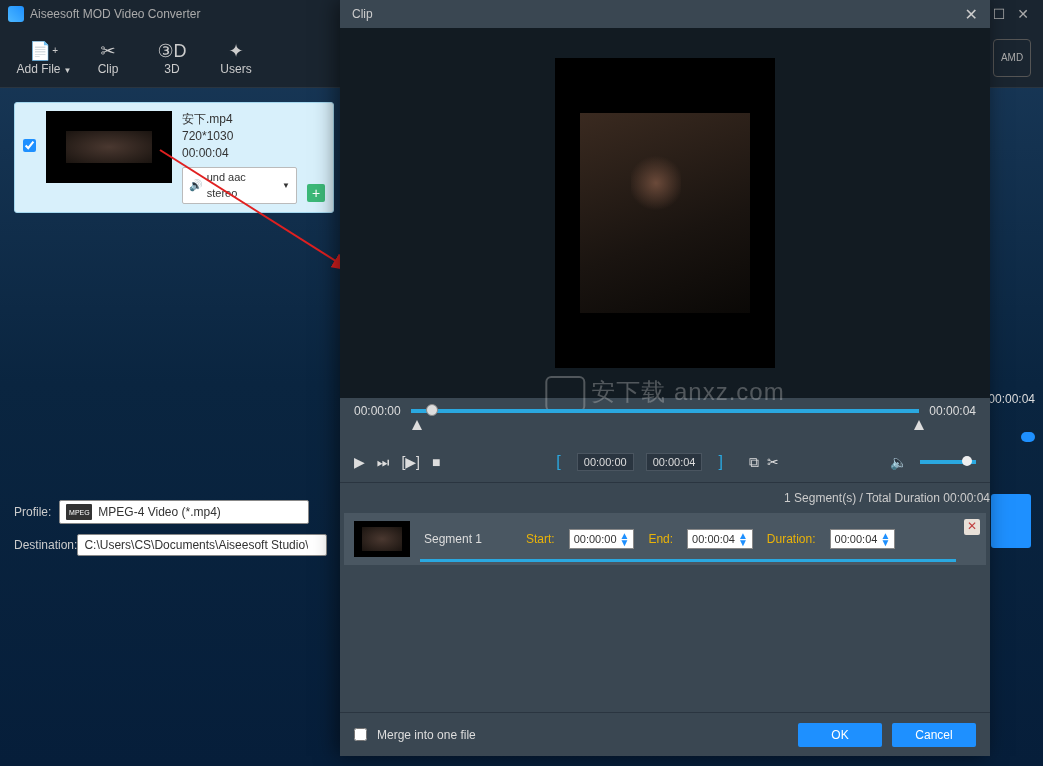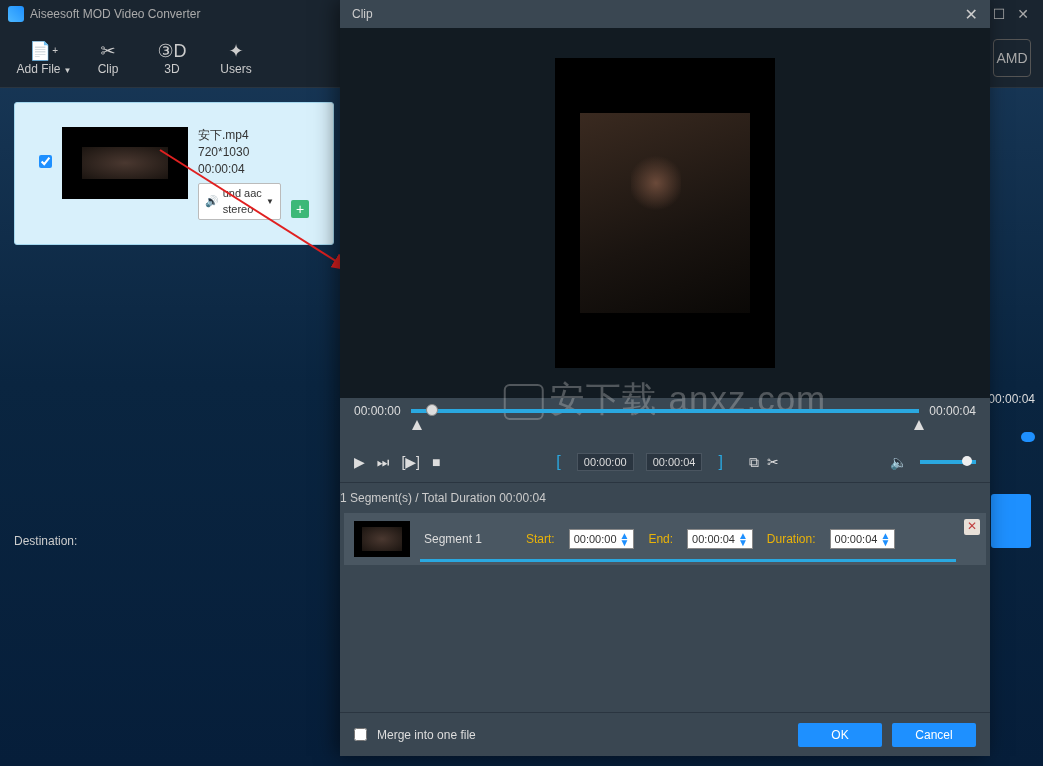--- a/index.html
+++ b/index.html
@@ -9,24 +9,24 @@
 .main-window { position: absolute; inset: 0; background: linear-gradient(180deg, #1a3a5a 0%, #0a2540 50%, #061e3a 100%); }
 .main-titlebar { height: 28px; background: #1a2530; display: flex; align-items: center; padding: 0 8px; color: #aaa; font-size: 12px; }
 .main-titlebar .logo { width: 16px; height: 16px; background: linear-gradient(45deg,#4db8ff,#1e90ff); border-radius: 3px; margin-right: 6px; }
 .main-titlebar .title-text { flex: 1; }
 .main-titlebar .win-ctrl { width: 24px; text-align: center; font-size: 14px; color: #aaa; cursor: pointer; }
 
 .main-toolbar { height: 60px; background: #1a2530; display: flex; align-items: center; padding: 0 12px; border-bottom: 1px solid #2a3540; }
 .tool-btn { width: 64px; text-align: center; color: #ccc; font-size: 12px; cursor: pointer; }
 .tool-btn .ticon { height: 22px; font-size: 18px; display: flex; align-items: center; justify-content: center; }
 .tool-btn .caret { font-size: 8px; margin-left: 3px; }
-.amd-badge { margin-left: auto; width: 38px; height: 38px; border: 1px solid #555; border-radius: 4px; color: #aaa; font-size: 14px; display: flex; align-items: center; justify-content: center; }
+.amd-badge { margin-left: auto; width: 38px; height: 38px; border: 1px solid #555; border-radius: 4px; color: #aaa; font-size: 10px; display: flex; align-items: center; justify-content: center; }
 
 .file-area { padding: 14px; }
-.file-item { background: #d8f0fb; border: 1px solid #a5d8ef; border-radius: 3px; display: flex; align-items: flex-start; padding: 24px; gap: 10px; width: 320px; }
+.file-item { background: #d8f0fb; border: 1px solid #a5d8ef; border-radius: 3px; display: flex; align-items: flex-start; padding: 8px; gap: 10px; width: 320px; }
 .fi-check { margin-top: 28px; accent-color: #1e90ff; }
 .fi-thumb { width: 126px; height: 72px; background: #000; position: relative; }
 .fi-thumb::after { content: ""; position: absolute; top: 20px; left: 20px; right: 20px; bottom: 20px; background: radial-gradient(ellipse at center, #4a3830 0%, #1a1410 100%); }
 .fi-meta { color: #333; font-size: 12px; line-height: 1.4; flex: 1; }
 .fi-audio { margin-top: 6px; background: #fff; border: 1px solid #bbb; border-radius: 2px; font-size: 11px; padding: 2px 6px; display: inline-flex; align-items: center; gap: 4px; cursor: pointer; }
 .fi-add { width: 18px; height: 18px; background: #3cb878; color: #fff; font-size: 14px; line-height: 18px; text-align: center; border-radius: 2px; align-self: flex-end; margin-bottom: 2px; cursor: pointer; }
 
 .arrow-svg { position: absolute; top: 140px; left: 150px; pointer-events: none; }
 
 .side-time { position: absolute; right: 8px; top: 392px; color: #ddd; font-size: 12px; }
@@ -41,40 +41,40 @@
 
 
 .clip-dialog { position: absolute; left: 340px; top: 0; width: 650px; height: 756px; background: #3a4752; box-shadow: -4px 0 20px rgba(0,0,0,0.5); display: flex; flex-direction: column; }
 .clip-titlebar { height: 28px; display: flex; align-items: center; padding: 0 12px; color: #ccc; font-size: 12px; }
 .clip-titlebar .close { margin-left: auto; font-size: 16px; cursor: pointer; }
 
 .preview-area { height: 370px; background: #121b22; display: flex; align-items: center; justify-content: center; position: relative; }
 .preview-frame { width: 220px; height: 310px; background: #000; display: flex; align-items: center; justify-content: center; }
 .preview-img { width: 170px; height: 200px; background: linear-gradient(160deg, #3a2a20 0%, #1a1410 60%, #0a0806 100%); position: relative; }
 .preview-img::after { content: ""; position: absolute; left: 30%; top: 20%; width: 50px; height: 60px; background: radial-gradient(circle, #6b4a3a 0%, transparent 70%); }
-.watermark { position: absolute; left: 50%; top: 348px; transform: translateX(-50%); color: rgba(200,200,200,0.35); font-size: 35px; letter-spacing: 1px; pointer-events: none; text-align: right; }
+.watermark { position: absolute; left: 50%; top: 348px; transform: translateX(-50%); color: rgba(200,200,200,0.35); font-size: 24px; letter-spacing: 1px; pointer-events: none; text-align: right; }
 .wm-icon { width: 40px; height: 36px; border: 2px solid rgba(200,200,200,0.35); border-radius: 6px; display: inline-block; vertical-align: middle; margin-right: 6px; position: relative; }
 
 .timeline { padding: 6px 14px 2px; color: #ddd; font-size: 12px; display: flex; align-items: center; gap: 10px; }
 .tl-track { flex: 1; height: 4px; background: #2a3540; position: relative; border-radius: 2px; }
 .tl-progress { position: absolute; left: 0; top: 0; bottom: 0; width: 100%; background: #2aa8e0; }
 .tl-knob { position: absolute; left: 3%; top: -5px; width: 12px; height: 12px; background: #ddd; border-radius: 50%; border: 1px solid #888; }
 .tl-markers { padding: 0 66px 0 72px; display: flex; justify-content: space-between; height: 16px; }
 .tl-markers .mk { width: 0; height: 0; border-left: 5px solid transparent; border-right: 5px solid transparent; border-bottom: 10px solid #ddd; }
 
 .controls { height: 40px; display: flex; align-items: center; padding: 0 14px; gap: 12px; color: #ddd; margin-top: 6px; }
 .controls .ctrl { font-size: 14px; cursor: pointer; }
 .controls .spacer { flex: 1; }
 .bracket { color: #2aa8e0; font-size: 16px; padding: 0 4px; }
 .time-chip { background: #2a3540; border: 1px solid #4a5560; padding: 2px 6px; font-size: 11px; }
 .crop-btns { display: flex; gap: 8px; margin-left: 10px; }
 .vol-slider { width: 56px; height: 4px; background: #2aa8e0; position: relative; }
 .vol-slider .vk { position: absolute; right: 4px; top: -4px; width: 10px; height: 10px; background: #eee; border-radius: 50%; }
 
-.seg-header { text-align: left; color: #ccc; font-size: 12px; padding: 8px 0; border-top: 1px solid #2a3540; }
+.seg-header { text-align: right; color: #ccc; font-size: 12px; padding: 8px 0; border-top: 1px solid #2a3540; }
 .seg-row { background: #4a5762; margin: 0 4px; padding: 8px 10px; display: flex; align-items: center; gap: 14px; color: #ddd; font-size: 12px; position: relative; }
 .seg-thumb { width: 56px; height: 36px; background: #000; }
 .seg-thumb::after { content: ""; display: block; width: 40px; height: 24px; margin: 6px auto; background: radial-gradient(ellipse, #4a3830, #1a1410); }
 .seg-name { width: 88px; }
 .seg-lbl { color: #eab308; }
 .seg-field { background: #fff; color: #333; border: 1px solid #888; padding: 2px 4px; font-size: 11px; display: inline-flex; align-items: center; gap: 3px; }
 .seg-spin { color: #1e90ff; font-size: 10px; line-height: 7px; }
 .seg-del { position: absolute; right: 6px; top: 6px; width: 16px; height: 16px; background: #e8e0d8; color: #c04040; font-size: 12px; text-align: center; line-height: 15px; cursor: pointer; border-radius: 2px; }
 .seg-progress { position: absolute; left: 76px; right: 30px; bottom: 3px; height: 3px; background: #2aa8e0; }
 
@@ -141,22 +141,32 @@
         </marker>
       </defs>
     <line x1="10" y1="10" x2="200" y2="130" stroke="#e02020" stroke-width="2" marker-end="url(#ah)"></line>
   </svg>
 
   <div class="side-time">00:00:04</div>
   <div class="side-slider">
       <div class="knob"></div>
     </div>
 
+  <div class="profile-row">
+    <span>Profile:</span>
+    <div class="dropdown">
+      <span class="mpeg-icon">MPEG</span>
+      <span>MPEG-4 Video (*.mp4)</span>
+    </div>
+  </div>
   <div class="dest-row">
     <span>Destination:</span>
+    <div class="dropdown">
+      <span style="overflow:hidden;white-space:nowrap">C:\Users\CS\Documents\Aiseesoft Studio\</span>
+    </div>
   </div>
   <div class="big-action"></div>
 </div>
 
 <div class="clip-dialog">
   <div class="clip-titlebar">
     <span>Clip</span>
     <span class="close">✕</span>
   </div>
 

